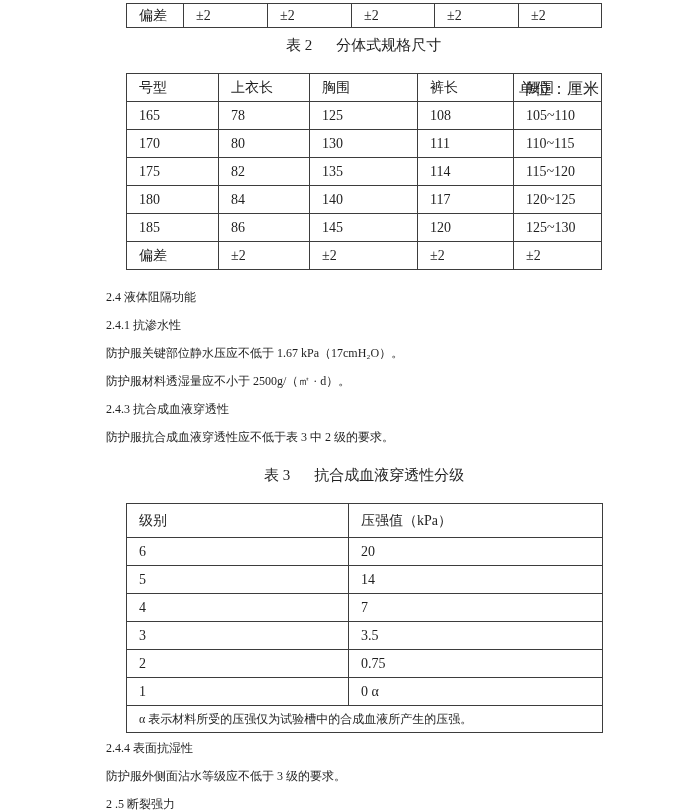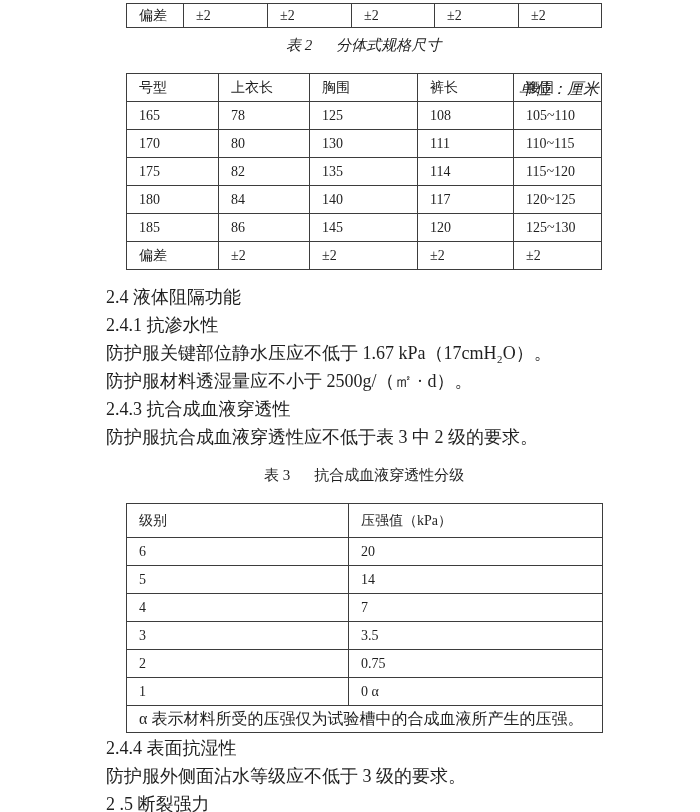--- a/index.html
+++ b/index.html
@@ -30,44 +30,44 @@
   #table1 { left: 126px; top: 3px; width: 475px; }
   #table1 td { height: 23px; }
 
   
   .caption-row {
     left: 126px; width: 475px;
     height: 22px; line-height: 22px;
     font-size: 15px;
     text-align: center;
   }
-  #caption2 { top: 34px; font-style: italic; }
+  #caption2 { top: 34px; }
   .caption-title { margin-left: 1.6em; }
   .unit-label { position: absolute; right: 2px; top: 0; font-size: 16px; margin-top: 44px; }
 
   
   #table2 { left: 126px; top: 73px; width: 475px; }
 
   
   .textblock {
     left: 106px; width: 560px;
-    font-size: 18px;
+    font-size: 12px;
     line-height: 28px;
   }
   #textblock-mid { top: 283px; }
   #textblock-bottom { top: 734px; }
   .textline { height: 28px; white-space: nowrap; }
 
   
   #caption3 { top: 463px; height: 24px; line-height: 24px; width: 476px; }
 
   
   #table3 { left: 126px; top: 503px; width: 476px; }
   #table3 th { height: 33px; }
-  #table3 .footnote-cell { font-size: 16px; height: 26px; }
+  #table3 .footnote-cell { font-size: 12px; height: 26px; }
 </style>
 </head>
 <body>
 
 <table id="table1" class="abs">
   <colgroup>
     <col style="width:57px">
       <col style="width:84px">
       <col style="width:84px">
     <col style="width:83px">

